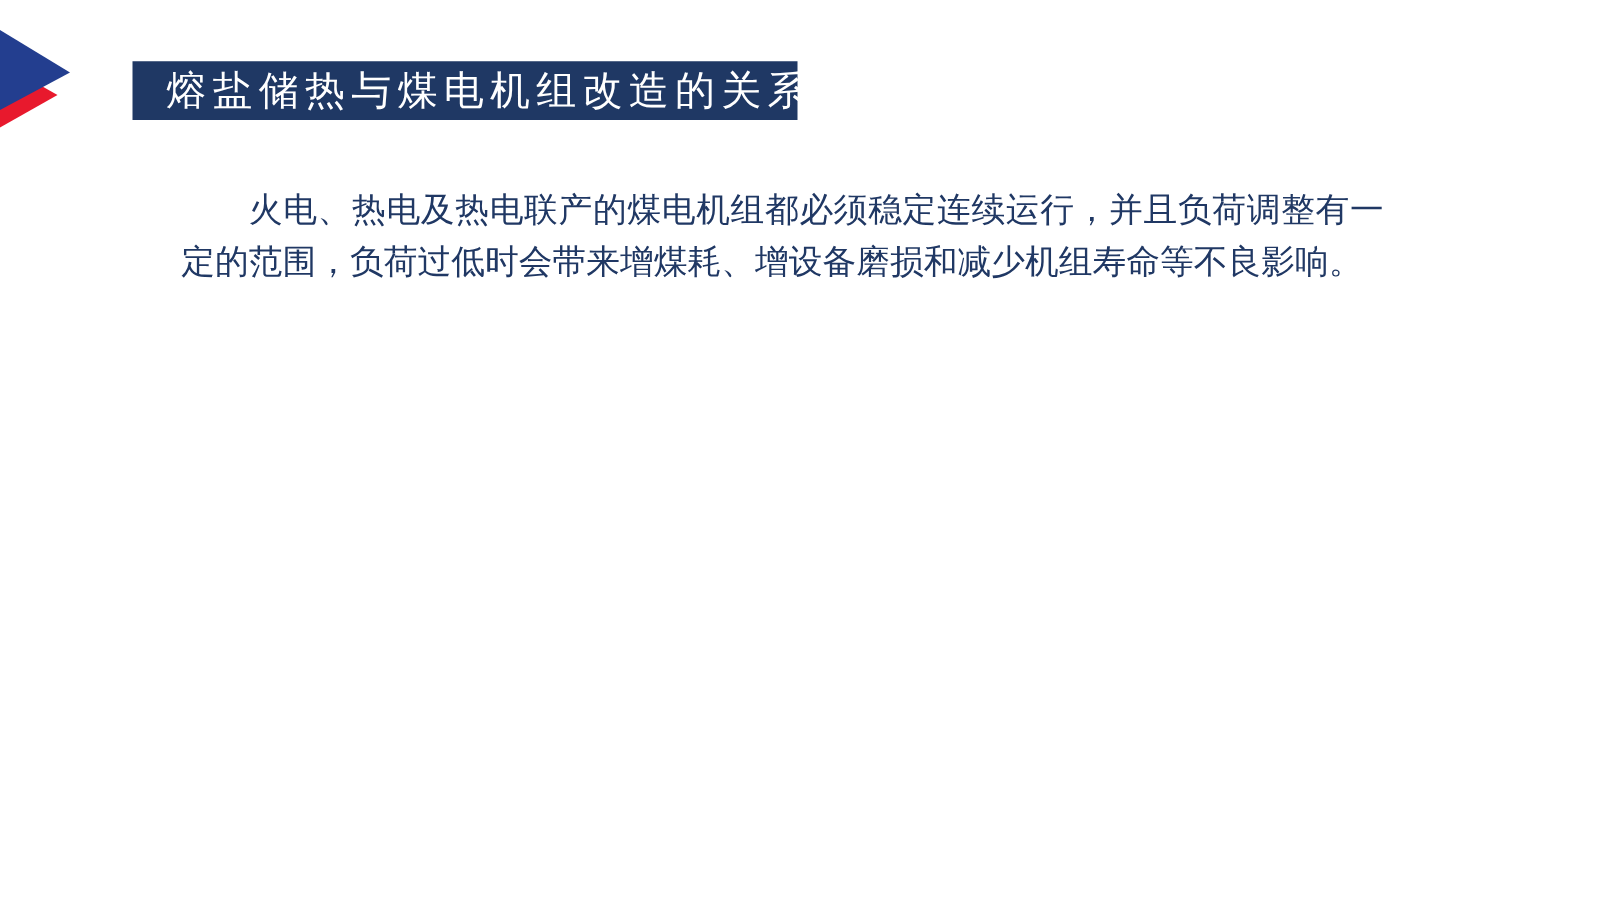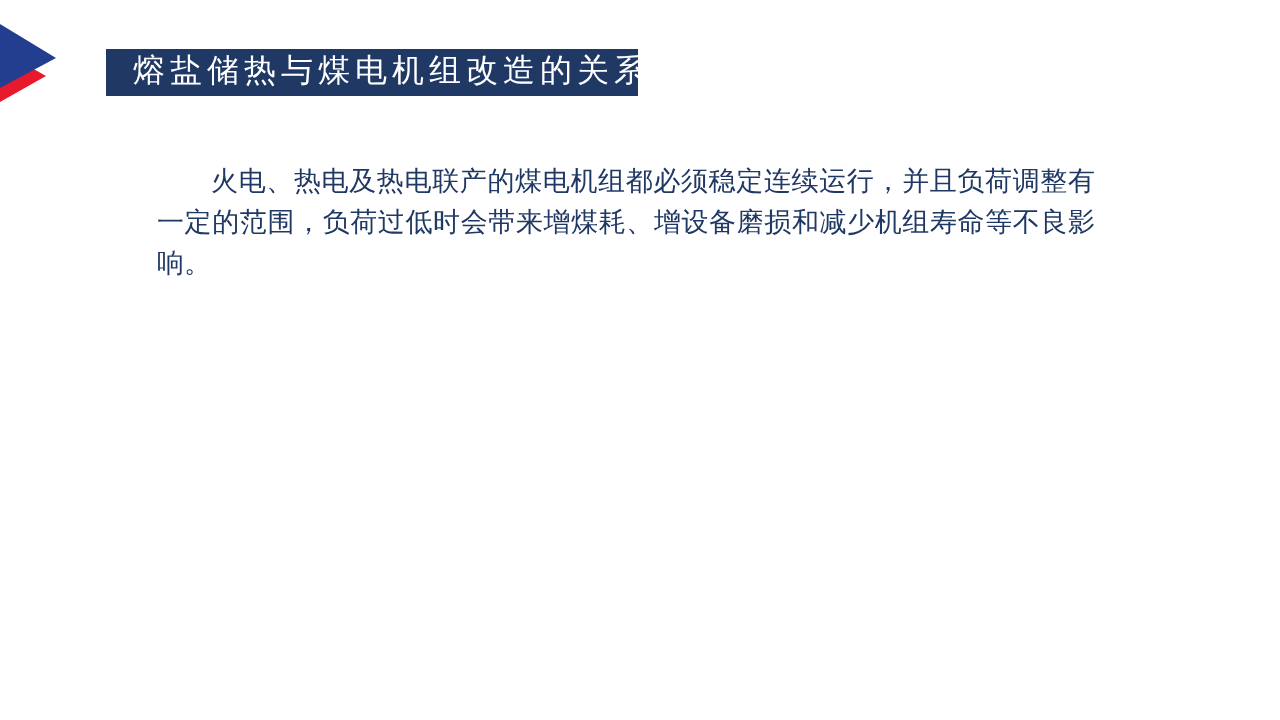--- a/index.html
+++ b/index.html
@@ -25,42 +25,41 @@
     position: absolute;
     left: 106px;
     top: 49px;
     width: 532px;
     height: 47px;
     background: var(--title-bar, #1F3864);
     display: flex;
     align-items: center;
     padding-left: 27px;
     box-sizing: border-box;
-    font-family: Liberation Mono, monospace;
   }
   .title-text {
     color: var(--title-text, #ffffff);
     font-size: 32px;
     letter-spacing: 5px;
     white-space: nowrap;
     line-height: 47px;
   }
   .body-text {
     position: absolute;
     left: 145px;
     top: 148px;
     width: 962px;
     color: var(--body-text, #203864);
     font-size: 27px;
     line-height: 41px;
     text-align: justify;
     text-justify: inter-character;
   }
   .body-text p {
-    margin: 12px;
+    margin: 0;
     padding: 0;
     text-indent: 2em;
   }
 </style>
 </head>
 <body>
 
 <div class="slide">
 
   <svg class="corner-decoration" width="70" height="120" viewBox="0 0 70 120" xmlns="http://www.w3.org/2000/svg">

